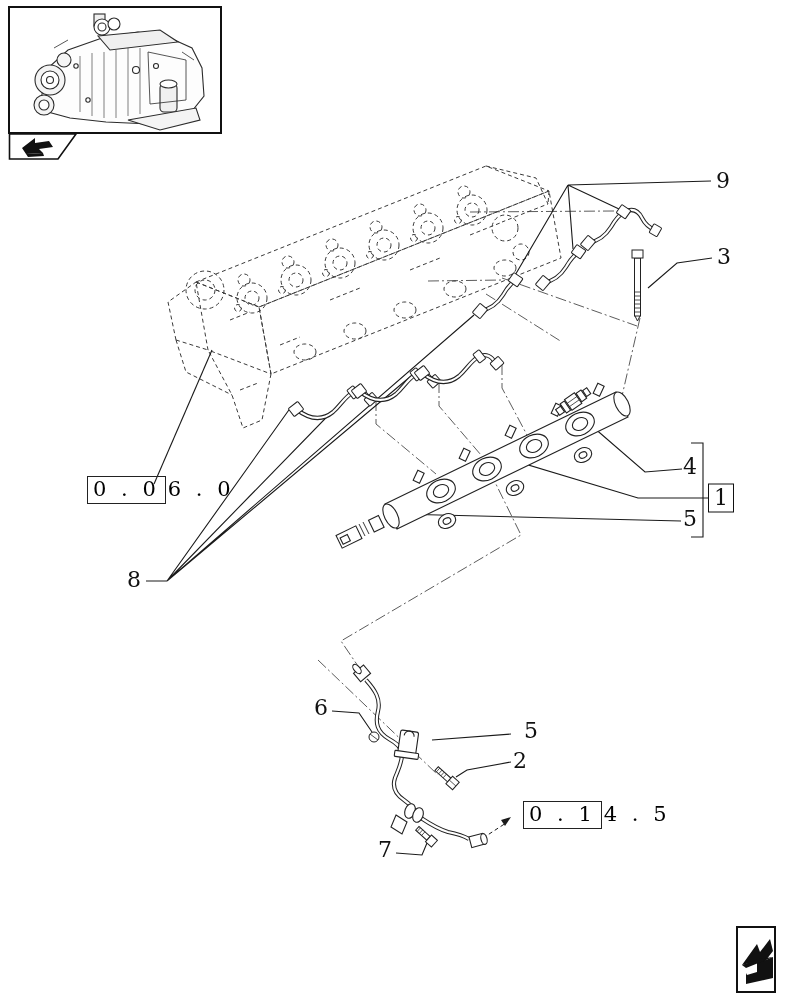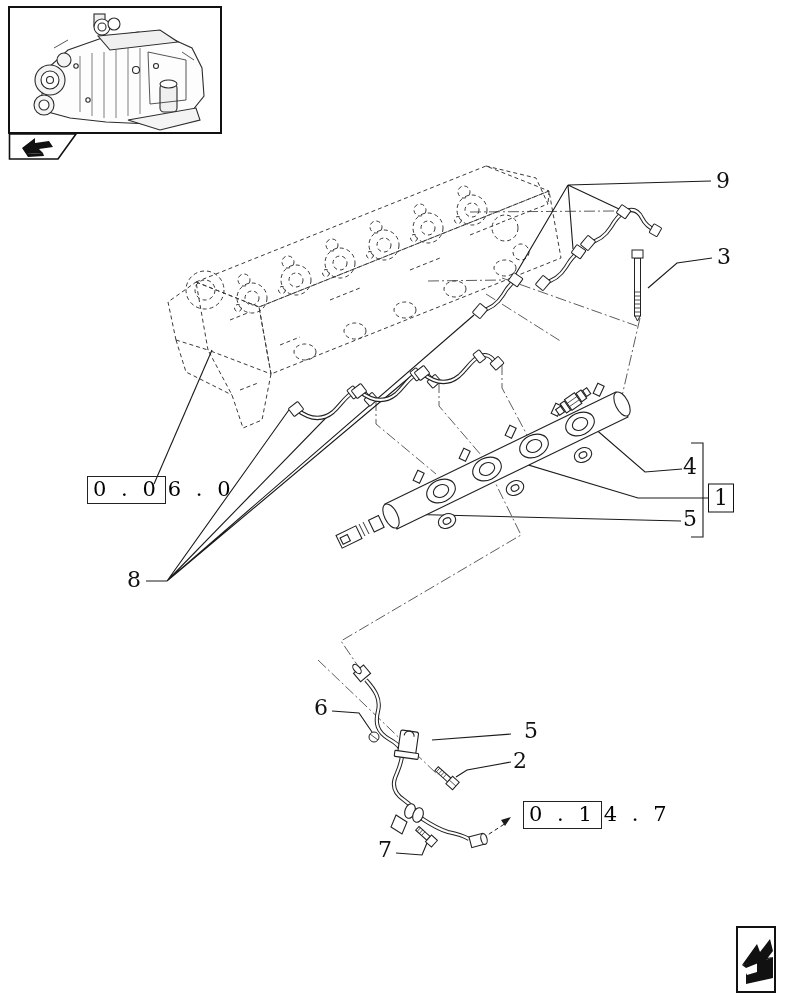--- a/index.html
+++ b/index.html
@@ -293,21 +293,21 @@
   <div class="callout" style="left:134px;top:580px">8</div>
   <div class="callout" style="left:321px;top:708px">6</div>
   <div class="callout spaced" style="left:531px;top:731px">5</div>
   <div class="callout" style="left:520px;top:761px">2</div>
   <div class="callout" style="left:385px;top:850px">7</div>
 
   <div class="ref" style="left:87px;top:476px">
     <span class="rb">0 . 0</span><span class="rr">6 . 0</span>
   </div>
   <div class="ref" style="left:523px;top:801px">
-    <span class="rb">0 . 1</span><span class="rr">4 . 7</span>
+    <span class="rb">0 . 1</span><span class="rr">4 . 5</span>
   </div>
 
   <div class="nav-next">
     <svg width="36" height="63" viewBox="0 0 36 63">
       <g>
         <polygon points="4,37 19,16 22,24 32,11 35,23 25,36" fill="#111"></polygon>
         <polygon points="8,40 35,29 35,50 8,56" fill="#111"></polygon>
         <polygon points="4,37 19,33 19,44 9,47" fill="#fff"></polygon>
         <polygon points="4,37 21,31 35,29 8,40" fill="#111"></polygon>
       </g>

